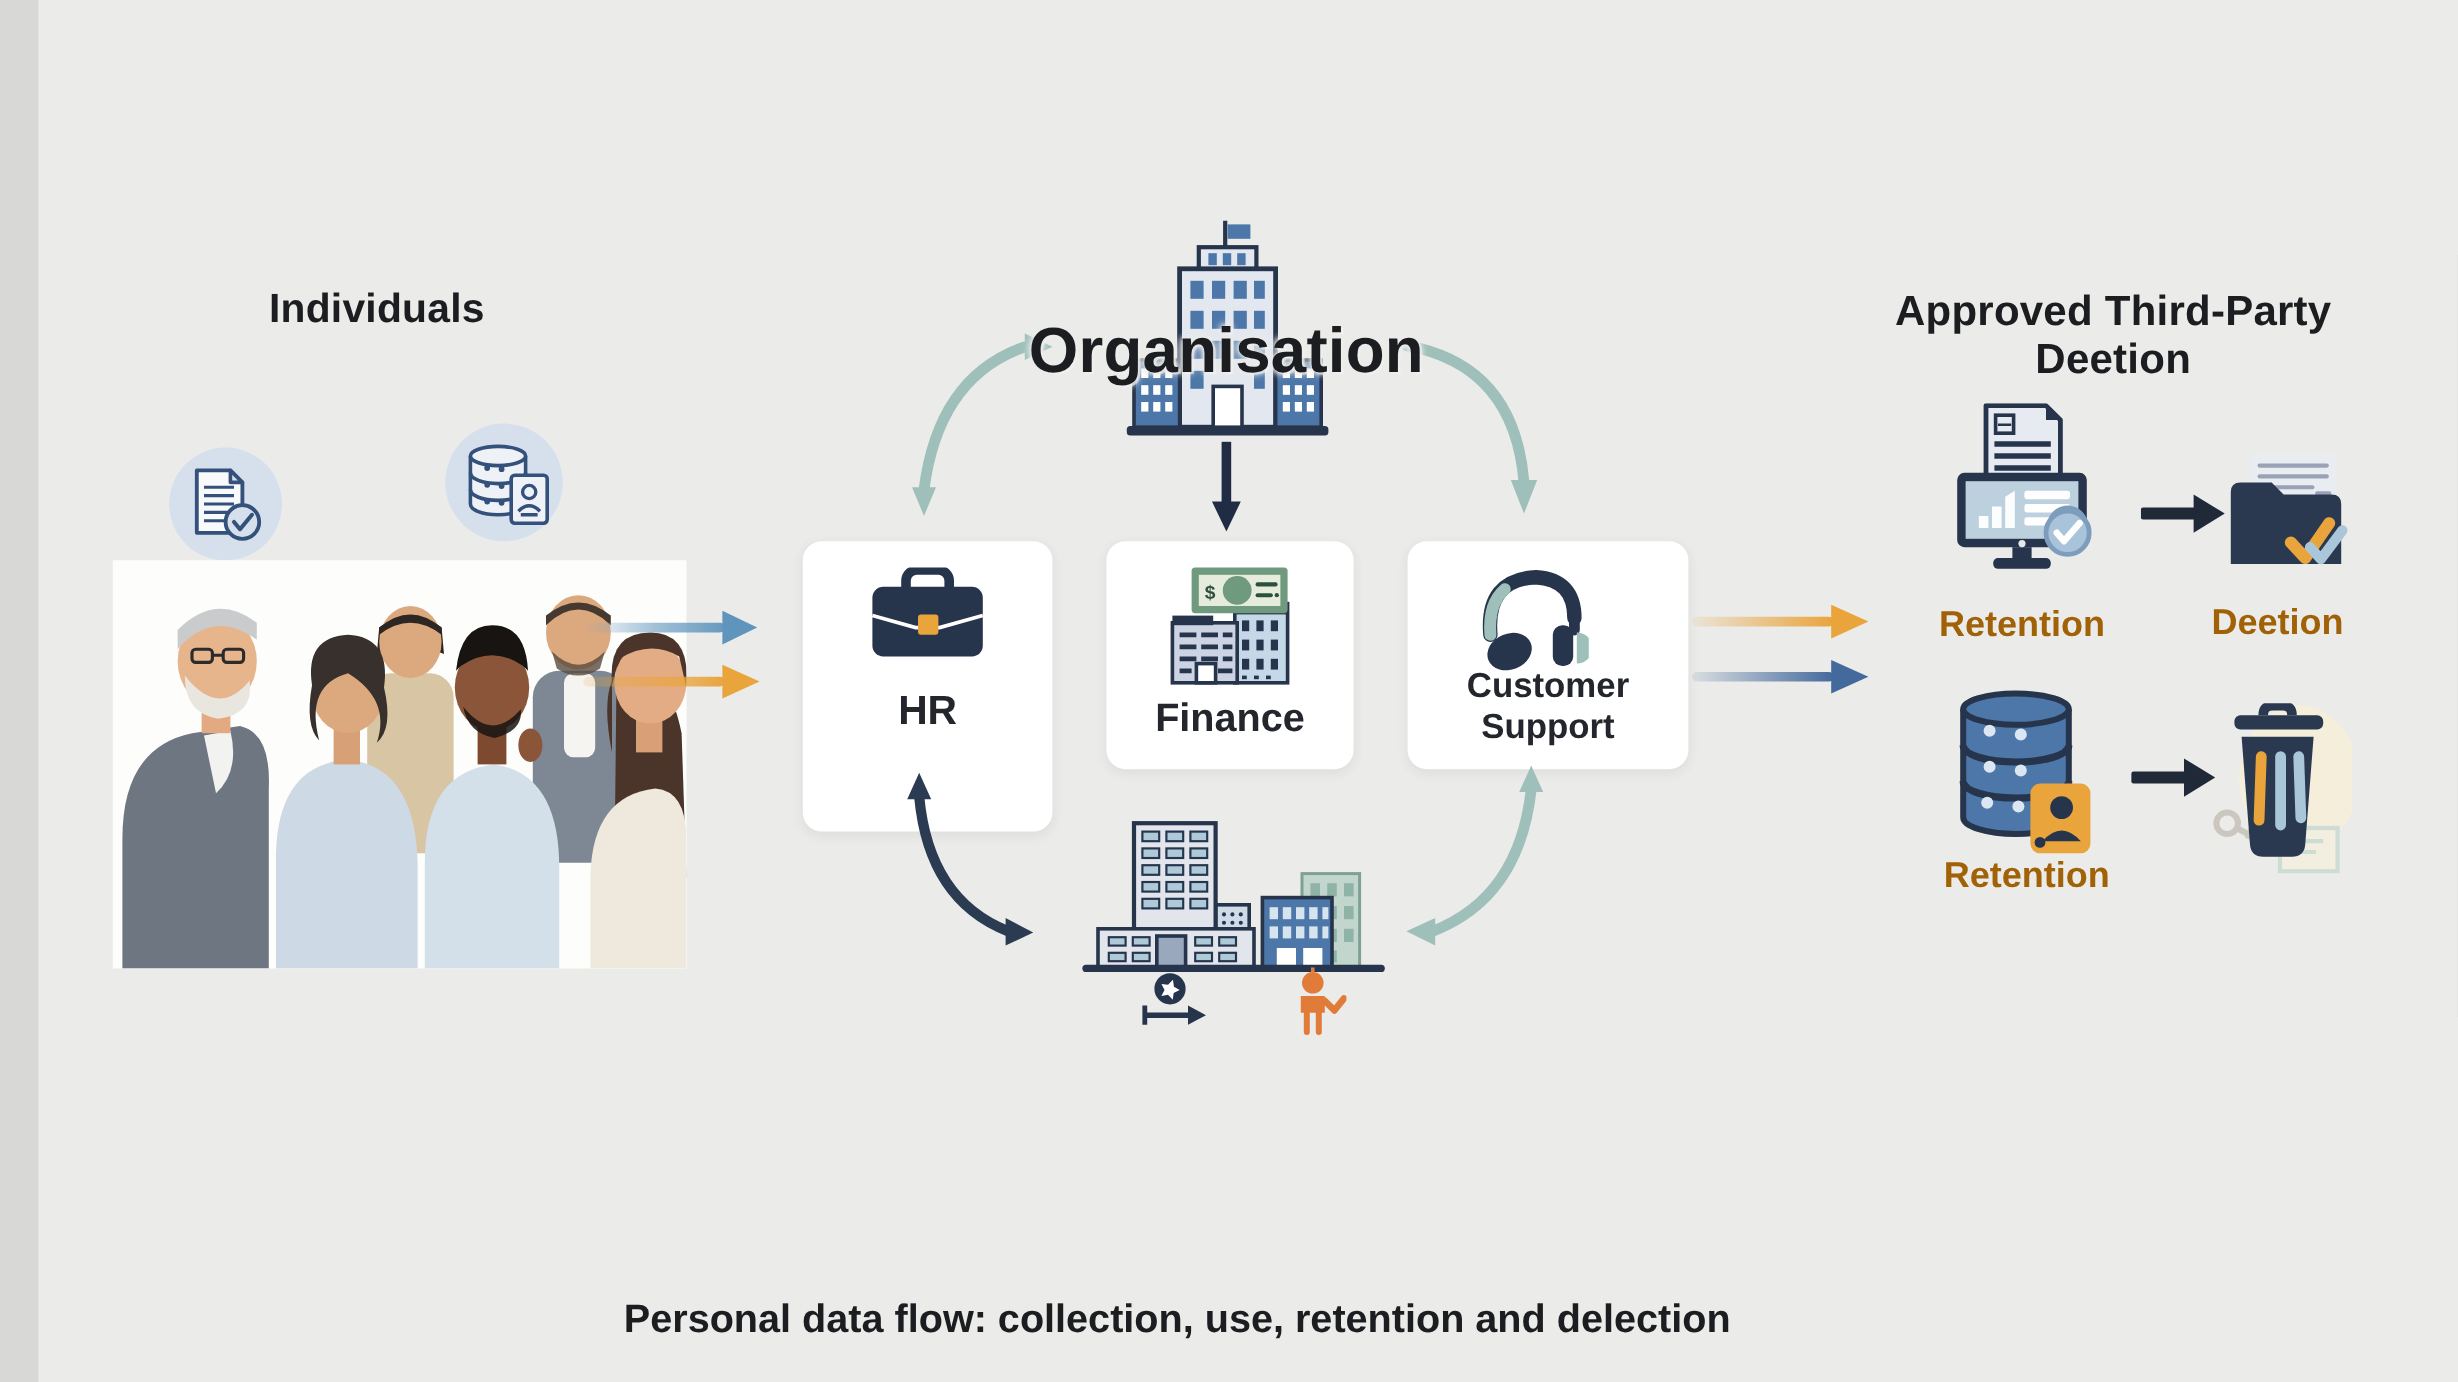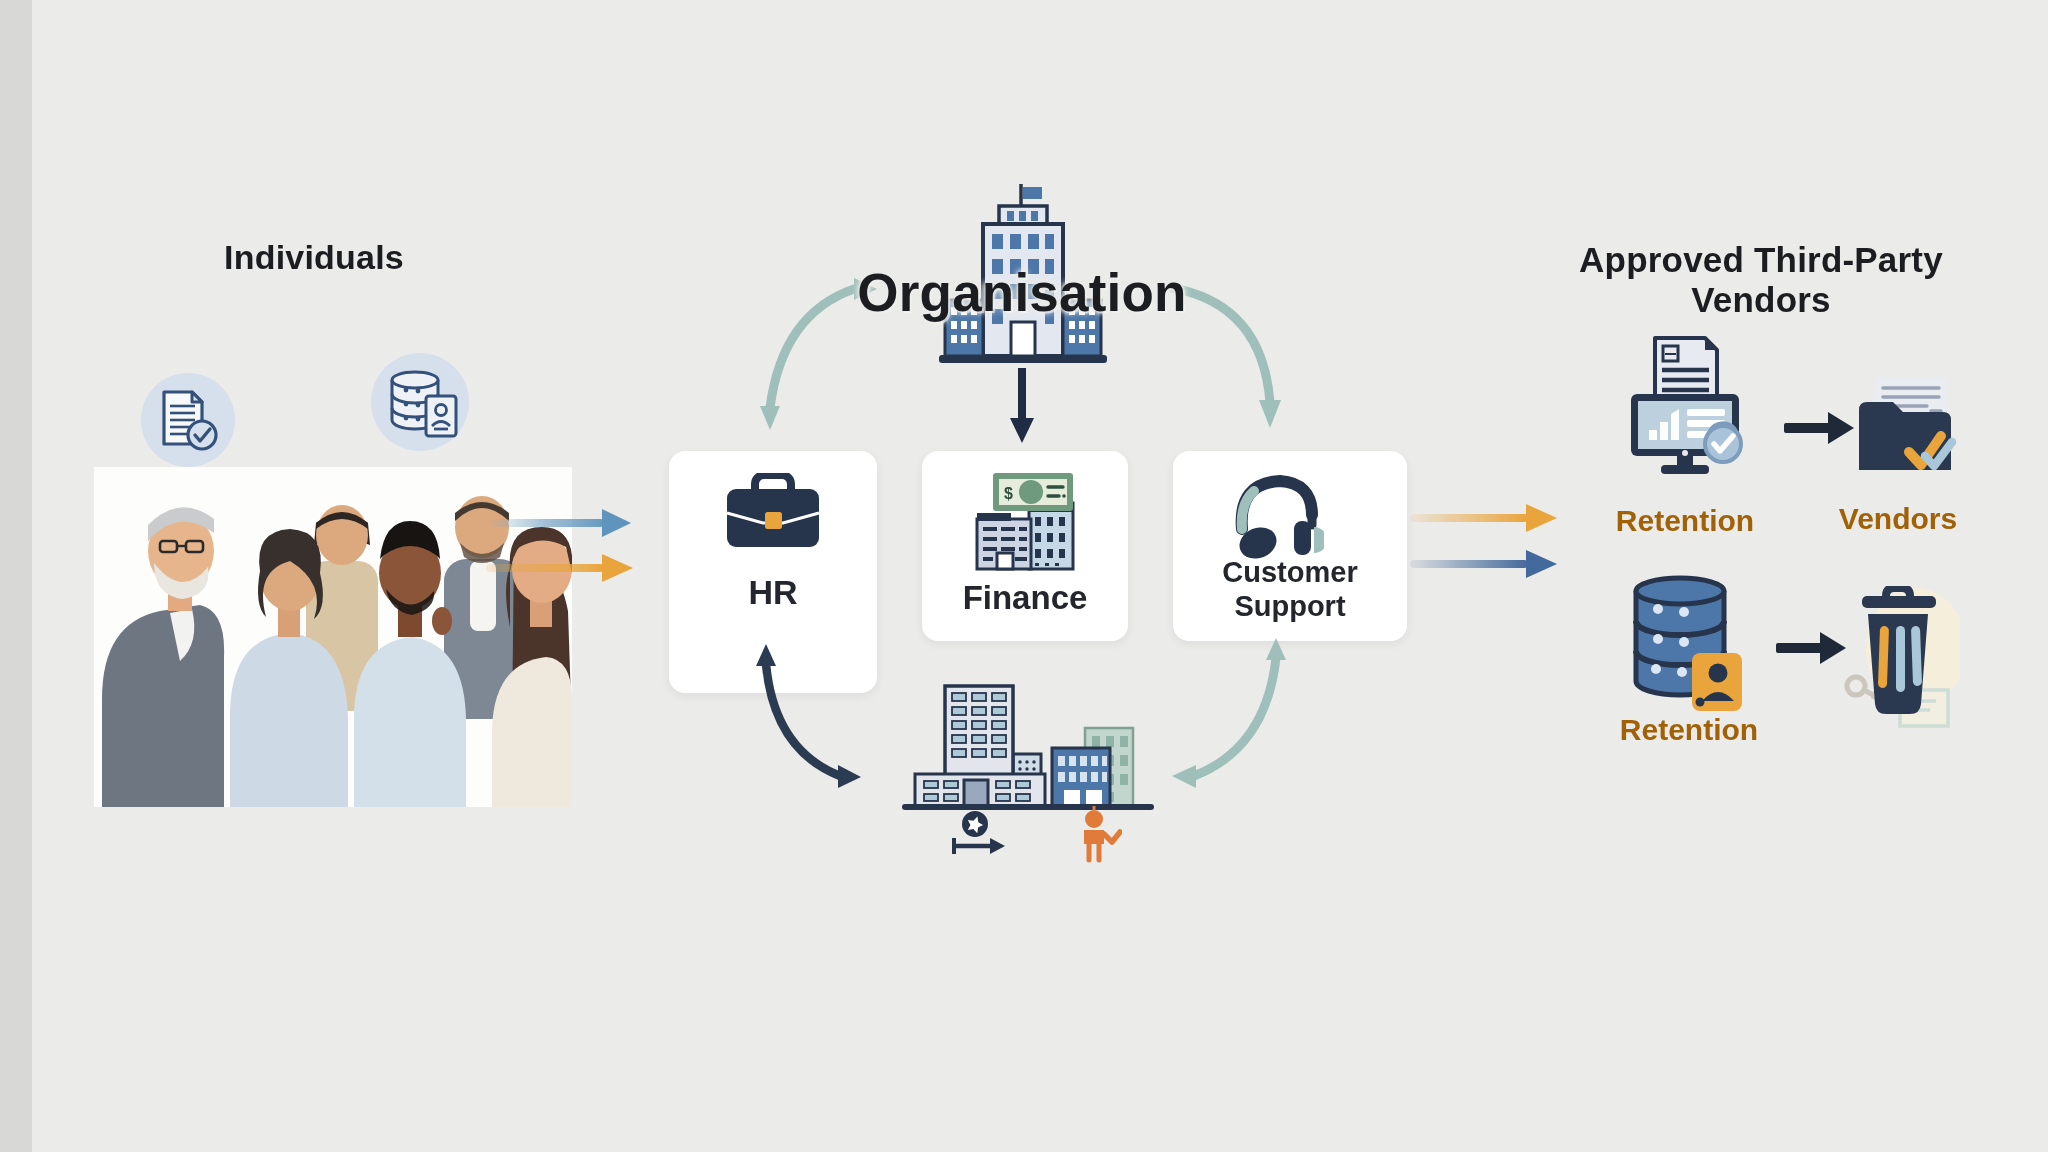--- a/index.html
+++ b/index.html
@@ -422,21 +422,21 @@
           <linearGradient id="gb2" x1="0" y1="0" x2="1" y2="0">
         <stop offset="0" stop-color="#44699c" stop-opacity=".1"></stop>
             <stop offset="1" stop-color="#44699c"></stop>
       </linearGradient>
         </defs>
       <rect x="2" y="16" width="118" height="8" rx="4" fill="url(#gb2)"></rect>
       <polygon points="118,6 118,34 149,20" fill="#44699c"></polygon>
     </svg>
   </div>
 
-  <div class="abs heading" id="vendors-title">Approved Third-Party Vendors</div>
+  <div class="abs heading" id="vendors-title">Approved Third-Party Deetion</div>
 
   <div class="abs" style="left:1593px;top:336px;">
     <svg width="130" height="144" viewBox="0 0 130 144">
       <path d="M30 2 h50 l12 12 v66 h-62 z" fill="#e7eaf0" stroke="#26344c" stroke-width="4" stroke-linejoin="round"></path>
       <path d="M80 2 v12 h12 z" fill="#26344c"></path>
       <rect x="38" y="10" width="15" height="15" fill="none" stroke="#26344c" stroke-width="3"></rect>
       <line x1="40" y1="18" x2="51" y2="18" stroke="#26344c" stroke-width="2"></line>
       <g stroke="#26344c" stroke-width="4.5">
         <line x1="37" y1="34" x2="84" y2="34"></line>
           <line x1="37" y1="44" x2="84" y2="44"></line>
@@ -472,21 +472,21 @@
           <line x1="28" y1="19" x2="84" y2="19"></line>
           <line x1="28" y1="28" x2="72" y2="28"></line>
         <line x1="76" y1="33" x2="86" y2="33"></line>
       </g>
       <path d="M4 92 V32 q0 -8 8 -8 h26 l10 10 h40 q8 0 8 8 v50 z" fill="#2a3950"></path>
       <polyline points="54,74 66,87 86,58" fill="none" stroke="#e9a43c" stroke-width="10" stroke-linecap="round" stroke-linejoin="round"></polyline>
       <polyline points="70,78 79,88 97,64" fill="none" stroke="#a9c7d8" stroke-width="8.5" stroke-linecap="round" stroke-linejoin="round"></polyline>
     </svg>
   </div>
   <div class="abs vendor-label" style="left:1553px;top:504px;width:200px;">Retention</div>
-  <div class="abs vendor-label" style="left:1766px;top:502px;width:200px;">Vendors</div>
+  <div class="abs vendor-label" style="left:1766px;top:502px;width:200px;">Deetion</div>
 
   <div class="abs" style="left:1596px;top:575px;">
     <svg width="120" height="142" viewBox="0 0 120 142">
       <path d="M8 16 v90 c0 8 20 14 44 14 s44 -6 44 -14 v-90" fill="#4d77a8" stroke="#26344c" stroke-width="5"></path>
       <ellipse cx="52" cy="16" rx="44" ry="13" fill="#4d77a8" stroke="#26344c" stroke-width="5"></ellipse>
       <path d="M8 46 c0 8 20 14 44 14 s44 -6 44 -14 M8 76 c0 8 20 14 44 14 s44 -6 44 -14" fill="none" stroke="#26344c" stroke-width="6"></path>
       <g fill="#dce6f2">
         <circle cx="30" cy="34" r="5"></circle>
           <circle cx="56" cy="37" r="5"></circle>
         <circle cx="30" cy="64" r="5"></circle>
@@ -519,14 +519,15 @@
       <path d="M46 10 q0 -8 8 -8 h8 q8 0 8 8" fill="none" stroke="#2a3950" stroke-width="8"></path>
       <rect x="22" y="10" width="74" height="12" rx="5" fill="#2a3950"></rect>
       <path d="M28 28 l7 90 q1 10 11 10 h24 q10 0 11 -10 l7 -90 z" fill="#2a3950"></path>
       <rect x="39" y="40" width="9" height="62" rx="4.5" fill="#e9a43c" transform="rotate(2 43 70)"></rect>
       <rect x="56" y="40" width="9" height="66" rx="4.5" fill="#a9c7d8"></rect>
       <rect x="72" y="40" width="9" height="60" rx="4.5" fill="#a9c7d8" transform="rotate(-2 76 70)"></rect>
     </svg>
   </div>
   <div class="abs vendor-label" style="left:1557px;top:713px;width:200px;">Retention</div>
 
+  <div class="abs" id="caption">Personal data flow: collection, use, retention and delection</div>
 
 </div>
 
 </body></html>

